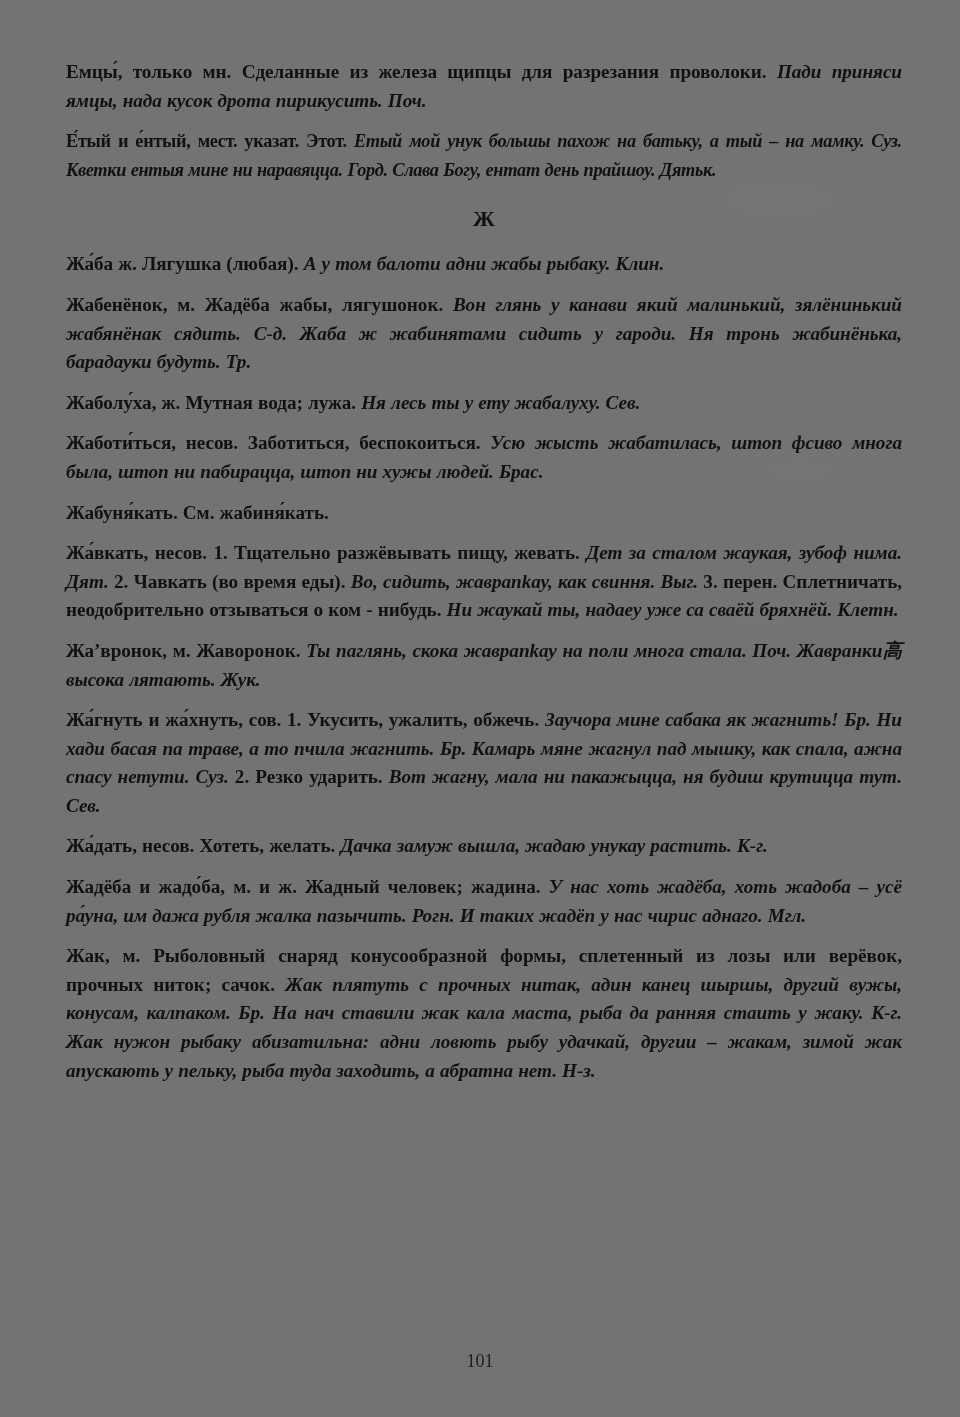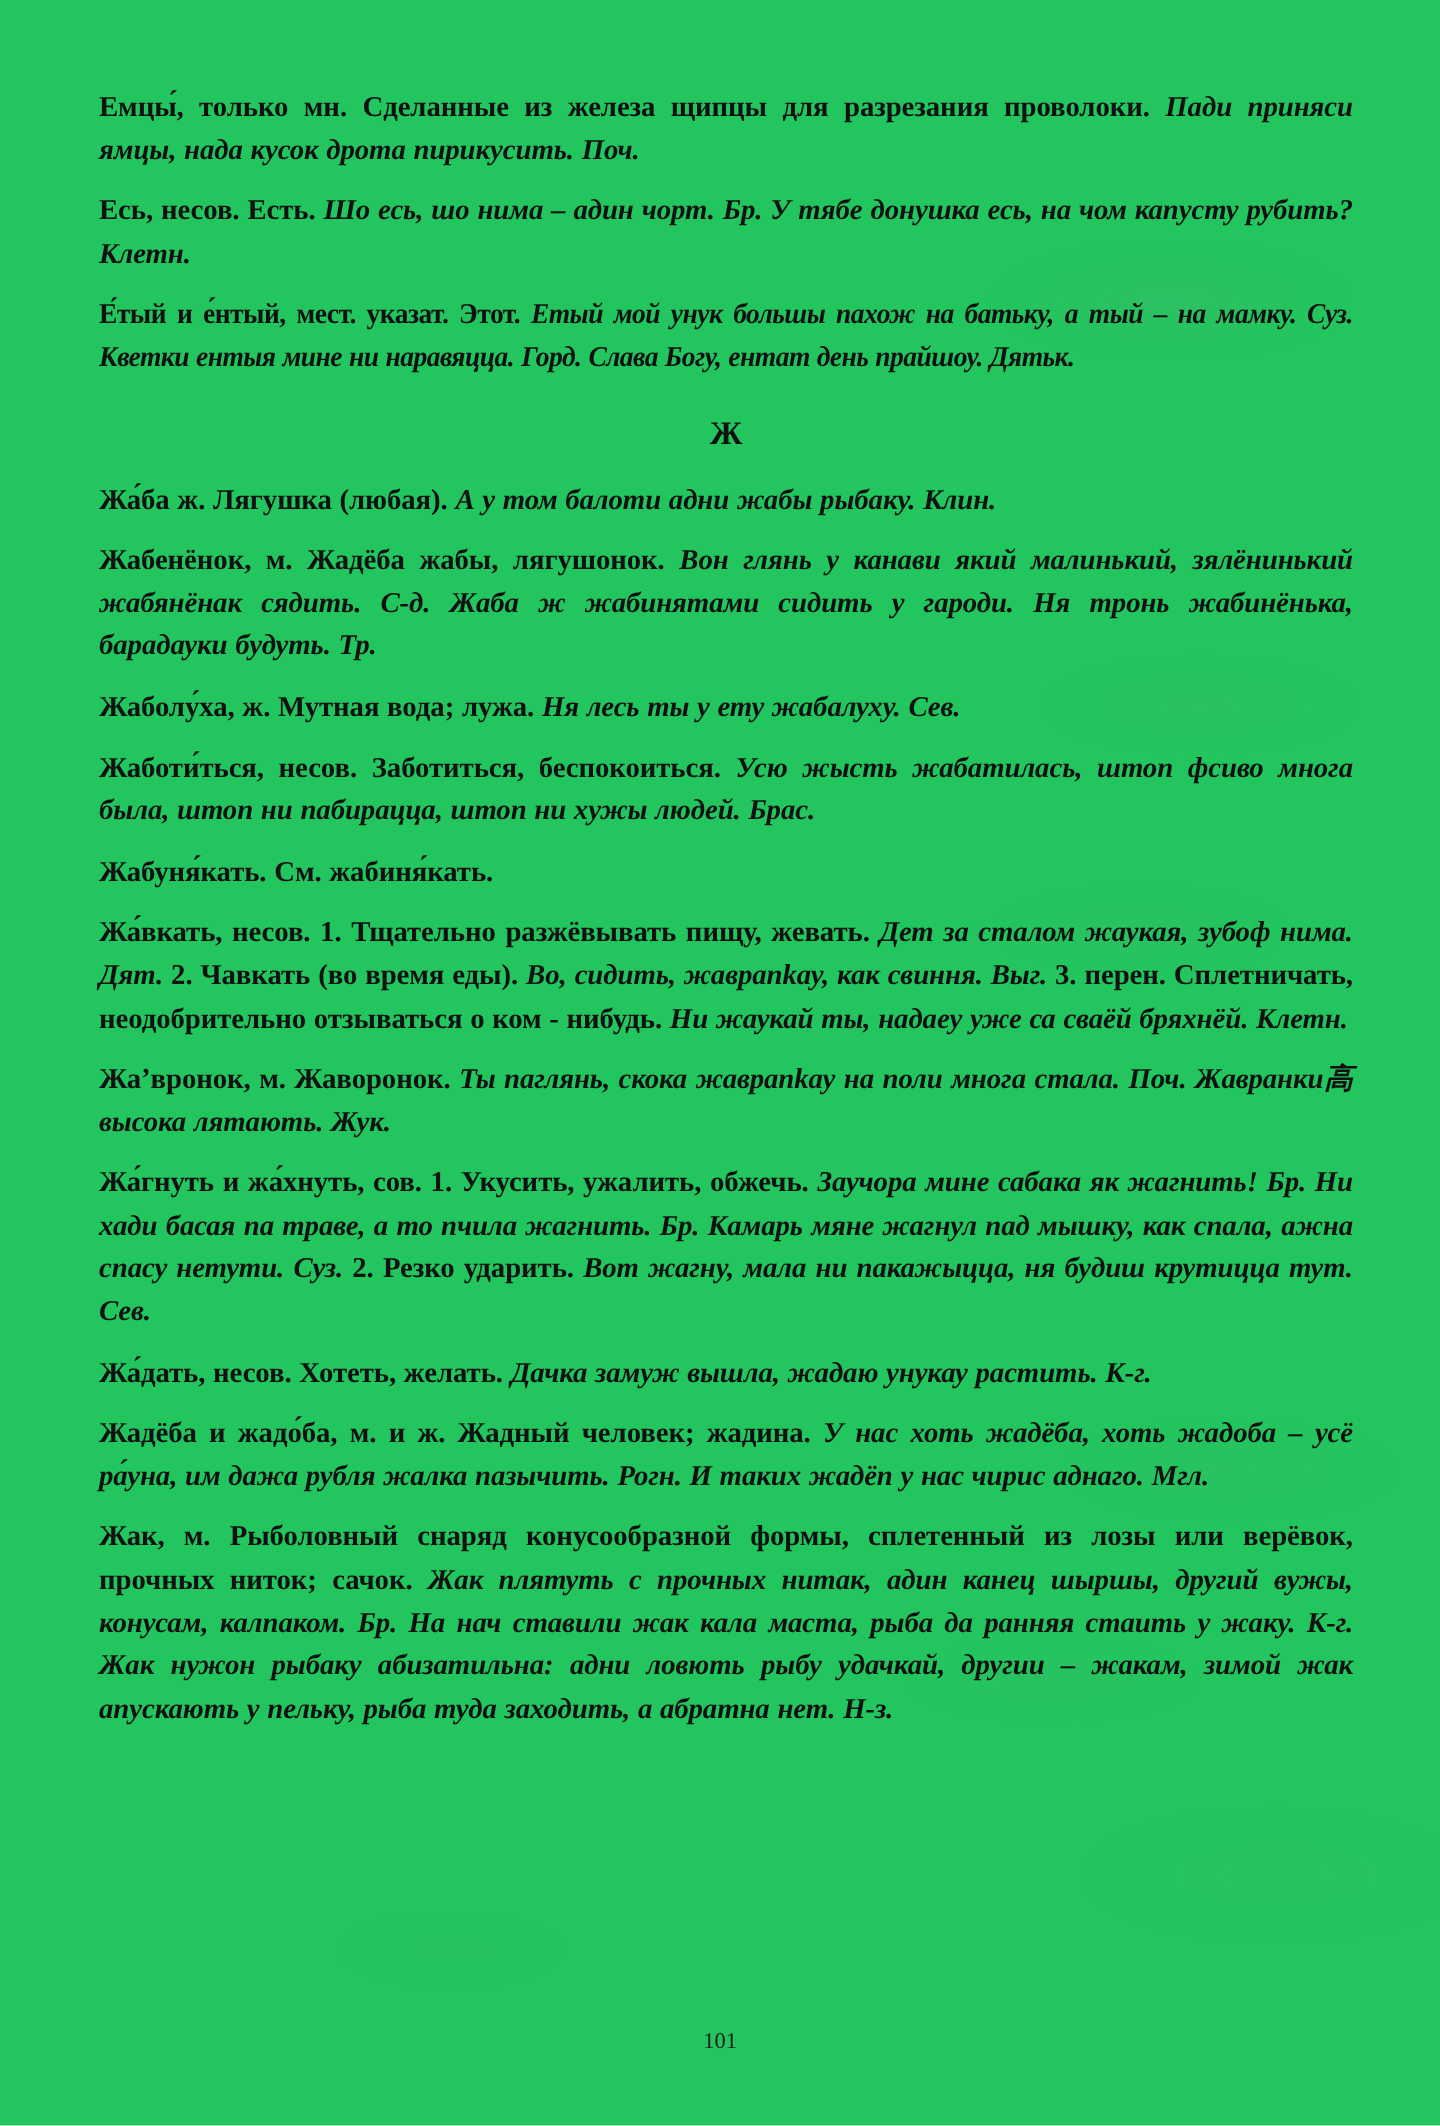--- a/index.html
+++ b/index.html
@@ -14,21 +14,21 @@
     position: relative;
     overflow: hidden;
     font-family: "Liberation Serif", "DejaVu Serif", serif;
     color: #111111;
   }
 
   
   .page {
     position: absolute;
     inset: 0;
-    background: #22c55e;
+    background: #737373;
   }
   .scan-noise {
     position: absolute;
     inset: 0;
     pointer-events: none;
     opacity: .40;
     background:
       radial-gradient(ellipse 180px 60px at 780px 200px, rgba(150,148,145,.22), rgba(255,255,255,0) 70%),
       radial-gradient(ellipse 160px 50px at 800px 470px, rgba(150,148,145,.18), rgba(255,255,255,0) 70%),
       radial-gradient(ellipse 150px 46px at 760px 620px, rgba(150,148,145,.16), rgba(255,255,255,0) 70%),
@@ -80,42 +80,38 @@
     font-size: 22px;
     line-height: 26px;
   }
 
   .folio {
     position: absolute;
     left: 0;
     right: 0;
     top: 1351px;
     text-align: center;
-    font-size: 15px;
+    font-size: 18px;
     line-height: 20px;
     color: #1d1d1d;
   }
 </style>
 </head>
 <body>
 
 <div class="page">
   <div class="scan-noise"></div>
 
   <div class="text-column">
 
     <p class="entry">
       <span class="hw">Емцы́, только мн. Сделанные из железа щипцы для разрезания проволоки.</span>
       <span class="ex">Пади приняси ямцы, нада кусок дрота пирикусить. Поч.</span>
     </p>
 
-    <p class="entry">
-      <span class="hw">Есь, несов. Есть.</span>
-      <span class="ex">Шо есь, шо нима – адин чорт. Бр. У тябе донушка есь, на чом капусту рубить? Клетн.</span>
-    </p>
 
     <p class="entry condensed">
       <span class="hw">Е́тый и е́нтый, мест. указат. Этот.</span>
       <span class="ex">Етый мой унук большы пахож на батьку, а тый – на мамку. Суз. Кветки ентыя мине ни наравяцца. Горд. Слава Богу, ентат день прайшоу. Дятьк.</span>
     </p>
 
     <div class="letter-heading">Ж</div>
 
     <p class="entry">
       <span class="hw">Жа́ба ж. Лягушка (любая).</span>

